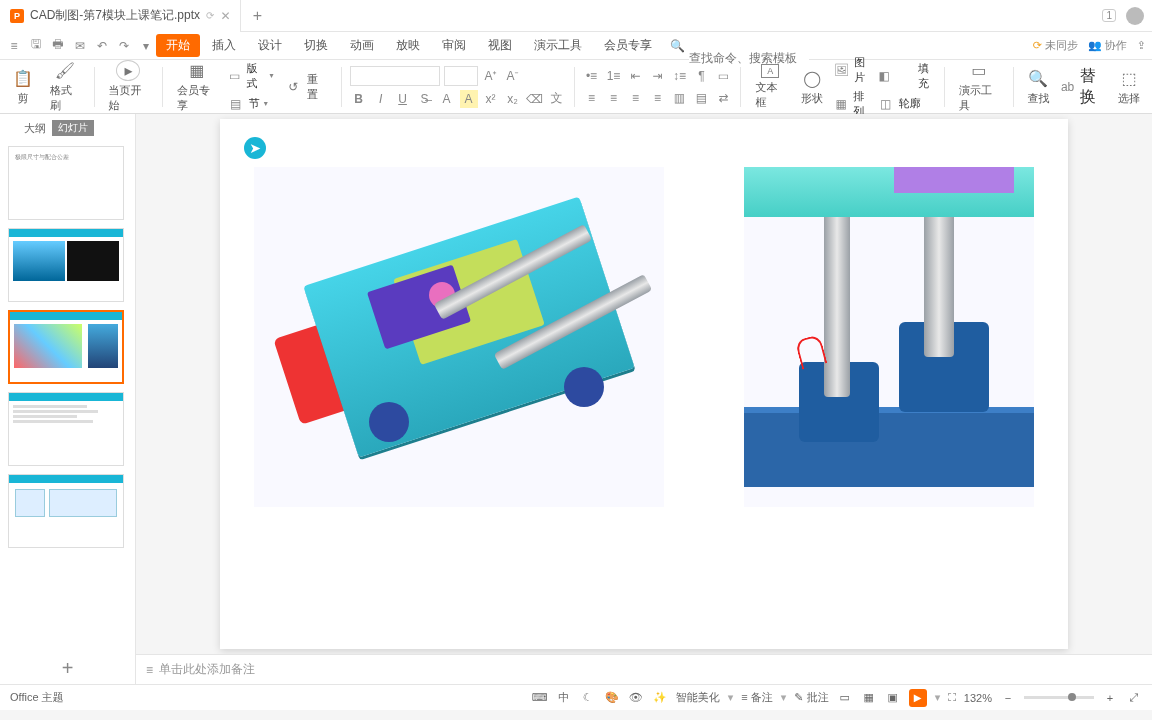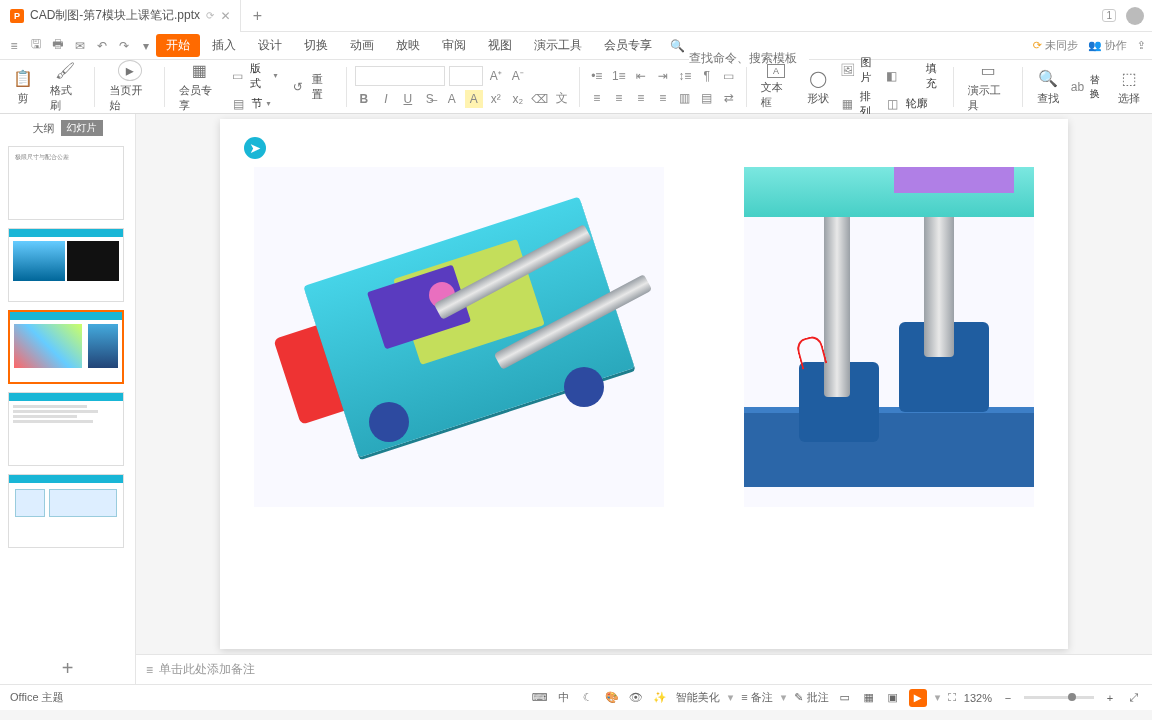--- a/index.html
+++ b/index.html
@@ -32,21 +32,21 @@
 .sep { width:1px; height:40px; background:#e5e5e5; margin:0 4px; }
 .font-sel { display:flex; gap:4px; align-items:center; }
 .font-sel select, .font-sel input { border:1px solid #ddd; height:20px; font-size:11px; color:#666; }
 .tiny-btn { width:18px; height:18px; display:inline-flex; align-items:center; justify-content:center; color:#888; border:1px solid transparent; font-size:12px; }
 .row { display:flex; gap:4px; align-items:center; }
 .col { display:flex; flex-direction:column; gap:4px; justify-content:center; height:100%; }
 
 
 .main { display:flex; height:570px; background:#fff; }
 .side { width:136px; border-right:1px solid #e5e5e5; display:flex; flex-direction:column; background:#fff; }
-.side-tabs { display:flex; gap:6px; padding:6px 24px; align-items:center;justify-content:center; }
+.side-tabs { display:flex; gap:6px; padding:6px 24px; align-items:center; }
 .side-tab { font-size:11px; color:#666; cursor:pointer; }
 .side-tab.active { background:#888; color:#fff; padding:1px 6px; border-radius:0; font-size:10px; }
 .thumbs { flex:1; overflow:auto; padding:4px 8px; }
 .thumb { width:116px; height:74px; border:1px solid #ddd; margin-bottom:8px; background:#fff; position:relative; font-size:6px; }
 .thumb.sel { border:2px solid #ff6a00; }
 .thumb .thead { height:8px; background:#19b6d6; }
 .thumb-add { text-align:center; font-size:20px; color:#888; padding:4px 0; cursor:pointer; }
 
 .stage-wrap { flex:1; background:#f5f5f5; display:flex; flex-direction:column; }
 .stage { flex:1; display:flex; align-items:center; justify-content:center; overflow:hidden; }
@@ -240,21 +240,21 @@
       <span>演示工具</span>
     </div>
   <div class="sep"></div>
   <div class="tgrp">
       <span class="ico">🔍</span>
       <span>查找</span>
     </div>
   <div class="col">
     <div class="row">
         <span class="tiny-btn">ab</span>
-        <span style="font-size:10px;">替换</span>
+        <span style="font-size:16px;">替换</span>
       </div>
   </div>
   <div class="tgrp">
       <span class="ico">⬚</span>
       <span>选择</span>
     </div>
 </div>
 
 <div class="main">
   <div class="side">

